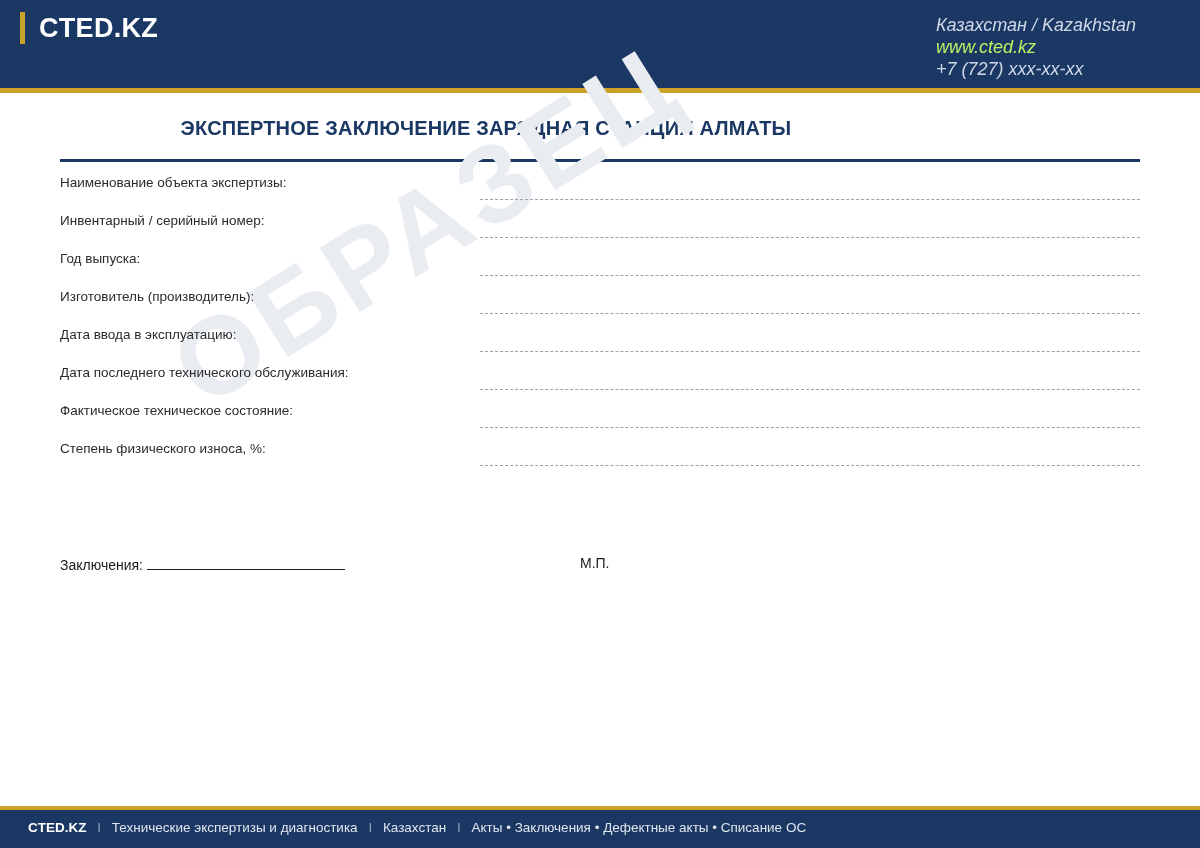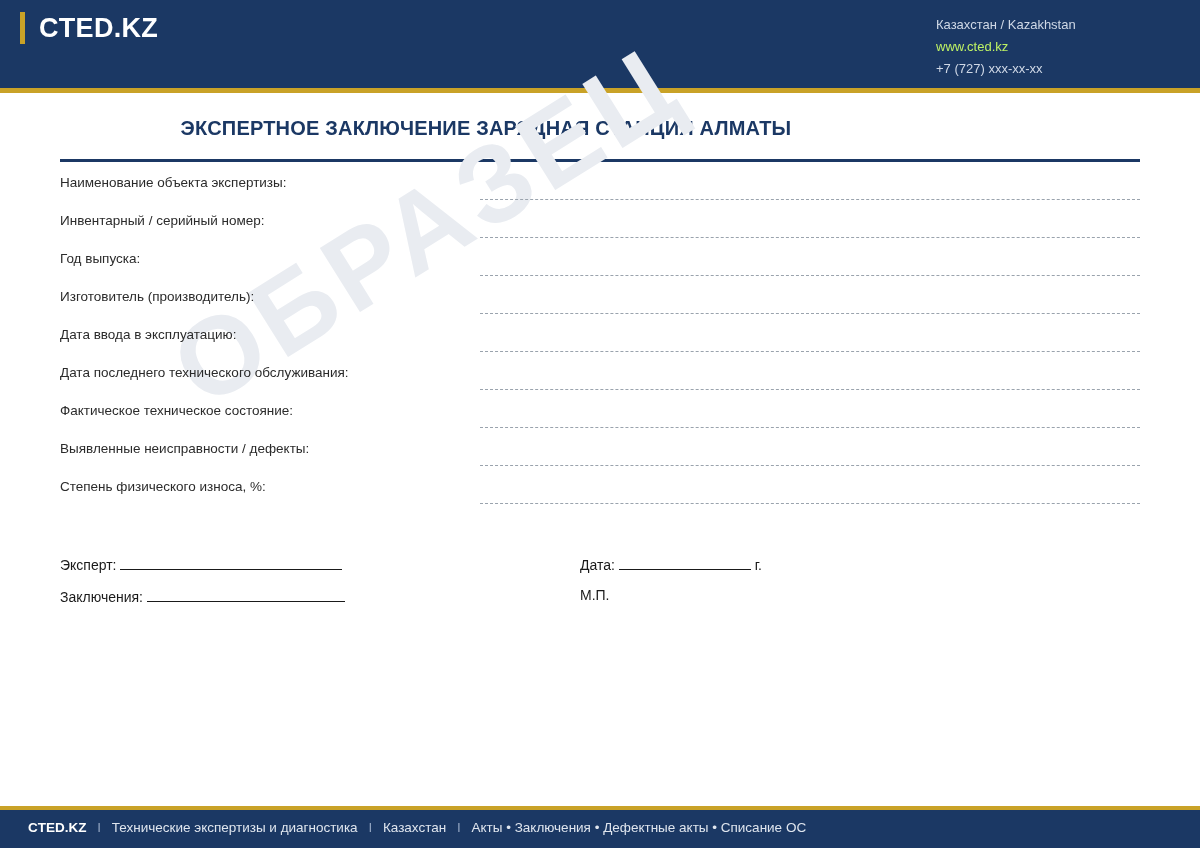--- a/index.html
+++ b/index.html
@@ -52,23 +52,24 @@
     margin-top: 4px;
   }
   .contact {
     position: absolute;
     right: 34px;
     top: 14px;
     text-align: left;
     width: 230px;
   }
   .contact-line {
-    font-size: 13px;
+    font-size: 18px;
     line-height: 22px;
     color: #cfd8e6;
+    font-style: italic;
   }
   .contact-site {
     color: #bef264;
   }
 
   
   .doc {
     position: absolute;
     top: 93px; left: 0;
     width: 1200px;
@@ -250,45 +251,30 @@
     <div class="field-row">
       <div class="field-label">Дата последнего технического обслуживания:</div>
       <div class="field-line"></div>
     </div>
 
     <div class="field-row">
       <div class="field-label">Фактическое техническое состояние:</div>
       <div class="field-line"></div>
     </div>
 
-    <div class="field-row">
-      <div class="field-label">Выявленные неисправности / дефекты:</div>
-      <div class="field-line"></div>
-    </div>
 
     <div class="field-row">
       <div class="field-label">Степень физического износа, %:</div>
       <div class="field-line"></div>
     </div>
 
 
   </div>
 
   <div class="signature">
-    <div class="sig-row">
-      <div class="sig-left">
-        <span>Эксперт:</span>
-        <span class="ul ul-long"></span>
-      </div>
-      <div class="sig-right">
-        <span>Дата:</span>
-        <span class="ul ul-short"></span>
-        <span>г.</span>
-      </div>
-    </div>
     <div class="sig-row">
       <div class="sig-left">
         <span>Заключения:</span>
         <span class="ul ul-med"></span>
       </div>
       <div class="sig-right">
         <span>М.П.</span>
       </div>
     </div>
   </div>

